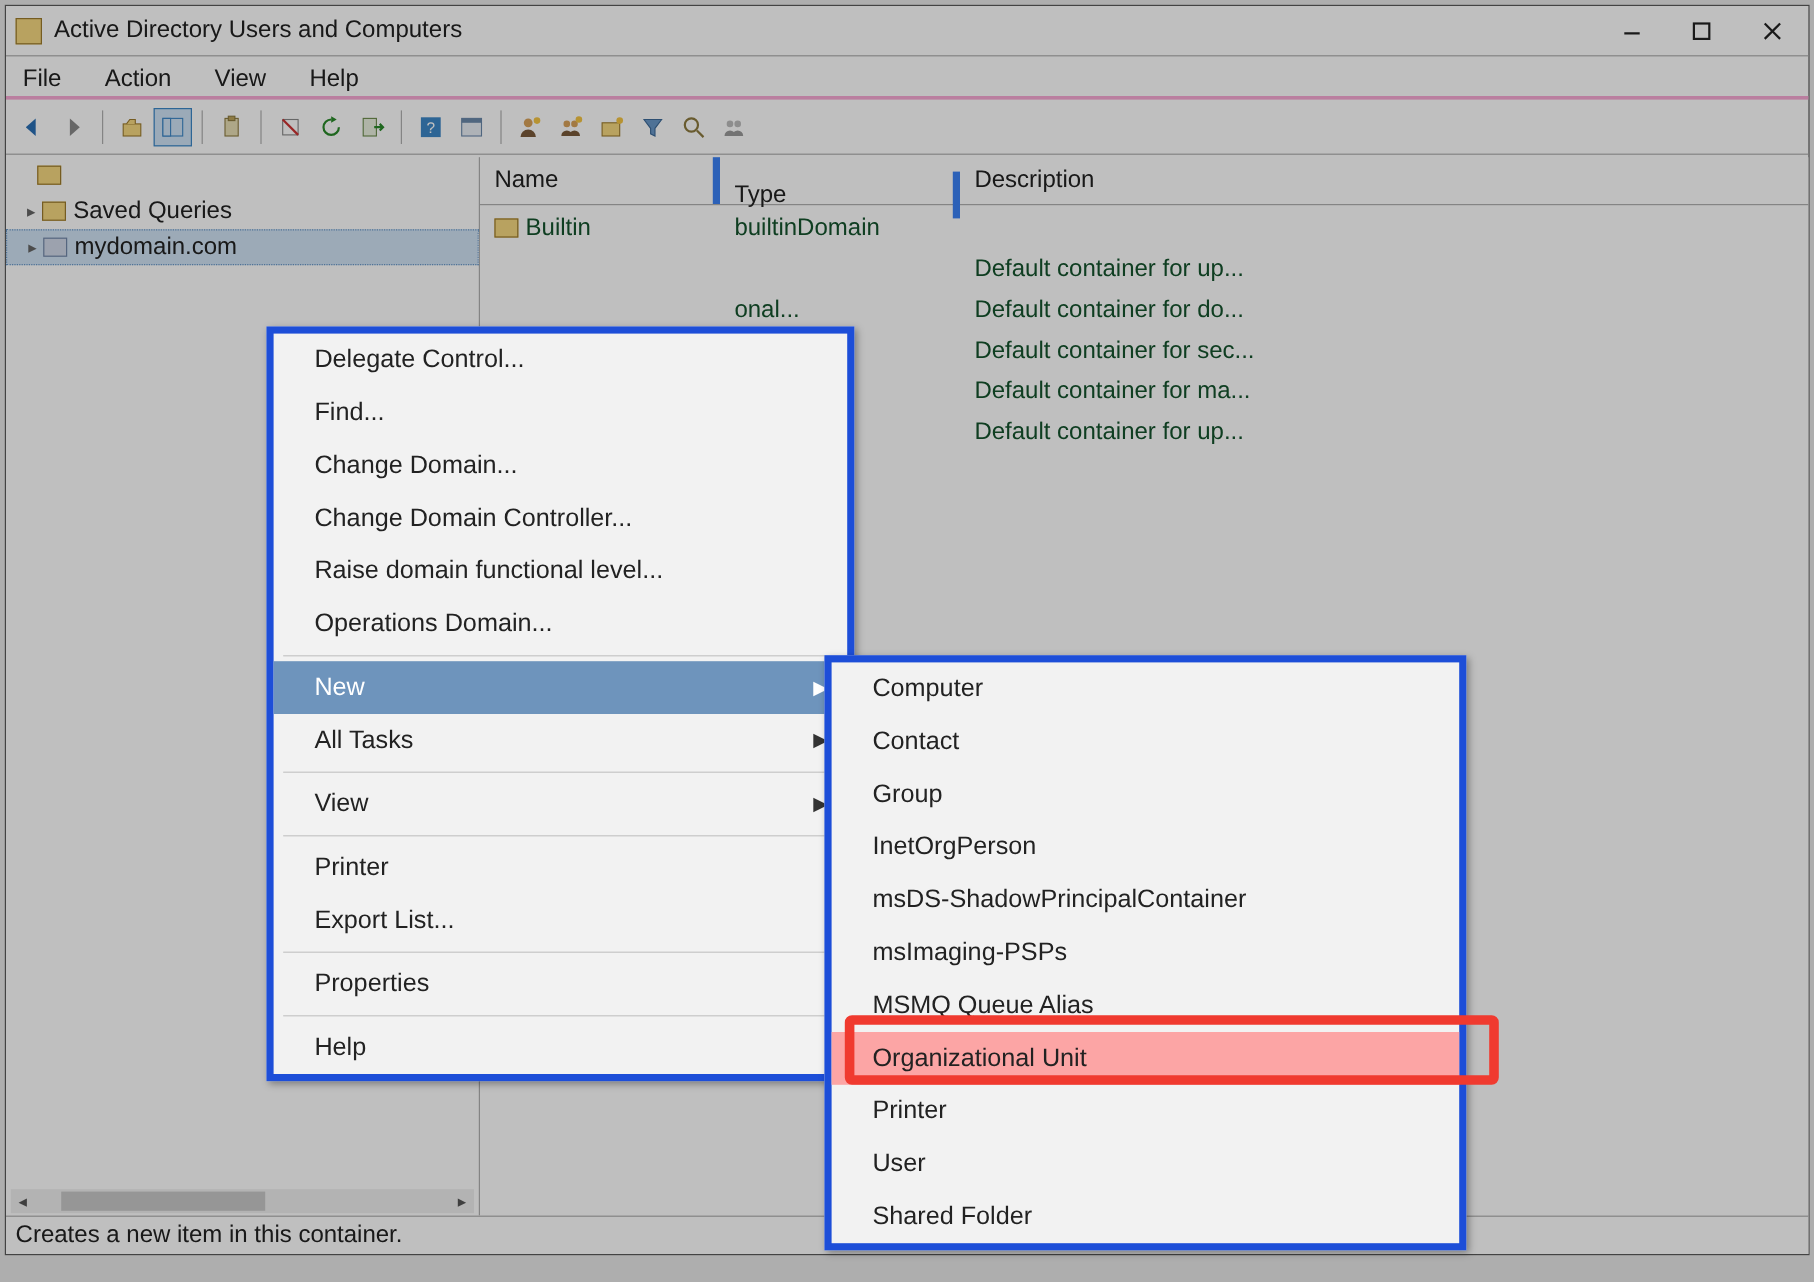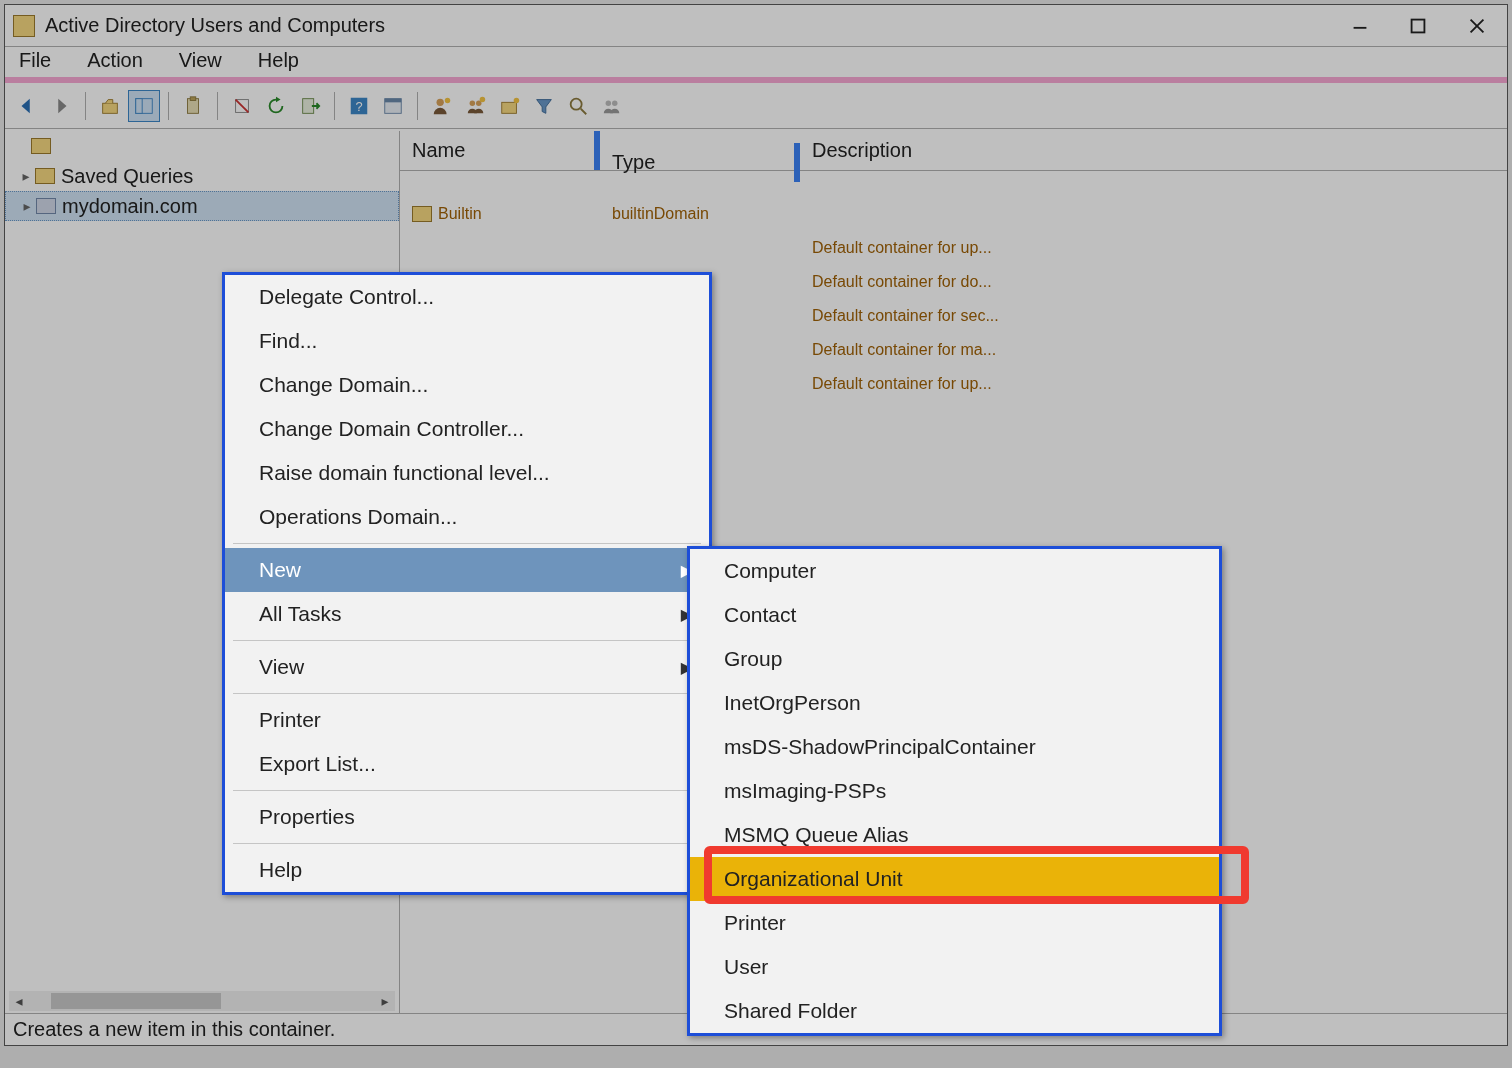--- a/index.html
+++ b/index.html
@@ -44,23 +44,23 @@
   .winbtn{
     width:58px; height:40px;
     display:flex; align-items:center; justify-content:center;
     font-size:18px; color:#333;
   }
   .winbtn.close{ width:60px; }
 
   
   .menubar{
     height:36px;
-    display:flex; align-items:flex-start;
+    display:flex; align-items:flex-end;
     padding:0 8px;
-    border-bottom:6px solid #f9a8d4;
+    border-bottom:3px solid #f9a8d4;
     font-size:20px;
     gap:24px;
     color:#222;
   }
   .menuitem{ padding:2px 6px; }
 
   
   .toolbar{
     height:46px;
     display:flex; align-items:center;
@@ -140,21 +140,21 @@
   .cols{
     height:40px;
     display:flex; align-items:center;
     border-bottom:1px solid #b0b0b0;
     font-size:20px; color:#222;
   }
   .colh{ padding-left:12px; border-right:6px solid #3b82f6; height:100%; display:flex; align-items:center;}
   .colh.name{ width:200px; }
   .colh.type{ width:200px;margin-top:23px; }
   .colh.desc{ width:310px; border-right:none; }
-  .listrows{ padding:2px 0; font-size:16px; color:#a16207;margin-top:24px;}
+  .listrows{ padding:2px 0; font-size:20px; color:#14532d;}
   .lrow{ display:flex; height:34px; align-items:center; }
   .lrow .c{ padding-left:12px; white-space:nowrap; overflow:hidden; text-overflow:ellipsis;}
   .lrow .c1{ width:200px; display:flex; align-items:center;}
   .lrow .c2{ width:200px; }
   .lrow .c3{ width:310px; }
   .lrow .foldericon{
     width:20px; height:16px; background:#f6d981;
     border:1px solid #9d7b2d; margin-right:6px;
   }
 
@@ -166,21 +166,21 @@
     display:flex; align-items:center;
     padding:0 8px;
     font-size:20px; color:#222;
     background:#fff;
   }
 
   
   .ctxmenu{
     position:absolute;
     background:#f2f2f2;
-    border:3px solid #1d4ed8;
+    border:6px solid #1d4ed8;
     box-shadow:2px 2px 6px rgba(0,0,0,0.35);
     z-index: 80;
   }
   .ctxmenu.level1{
     left:222px;  
     top:272px;
     width:490px;
   }
   .ctxmenu.level2{
     left:687px;
@@ -202,21 +202,21 @@
   .ci.selected{
     background:#6e94bc;
     color:#fff;
   }
   .ci.selected .arrow{ color:#fff; }
   .csep{
     height:1px; margin:4px 8px;
     background:#c5c5c5;
   }
   .ci.highlight{
-    background:#eab308;
+    background:#fca5a5;
   }
   .redbox{
     position:absolute;
     z-index: 90;
     border:8px solid #f03a2f;
     border-radius:6px;
     left:704px;
     top:846px;
     width:545px;
     height:58px;

